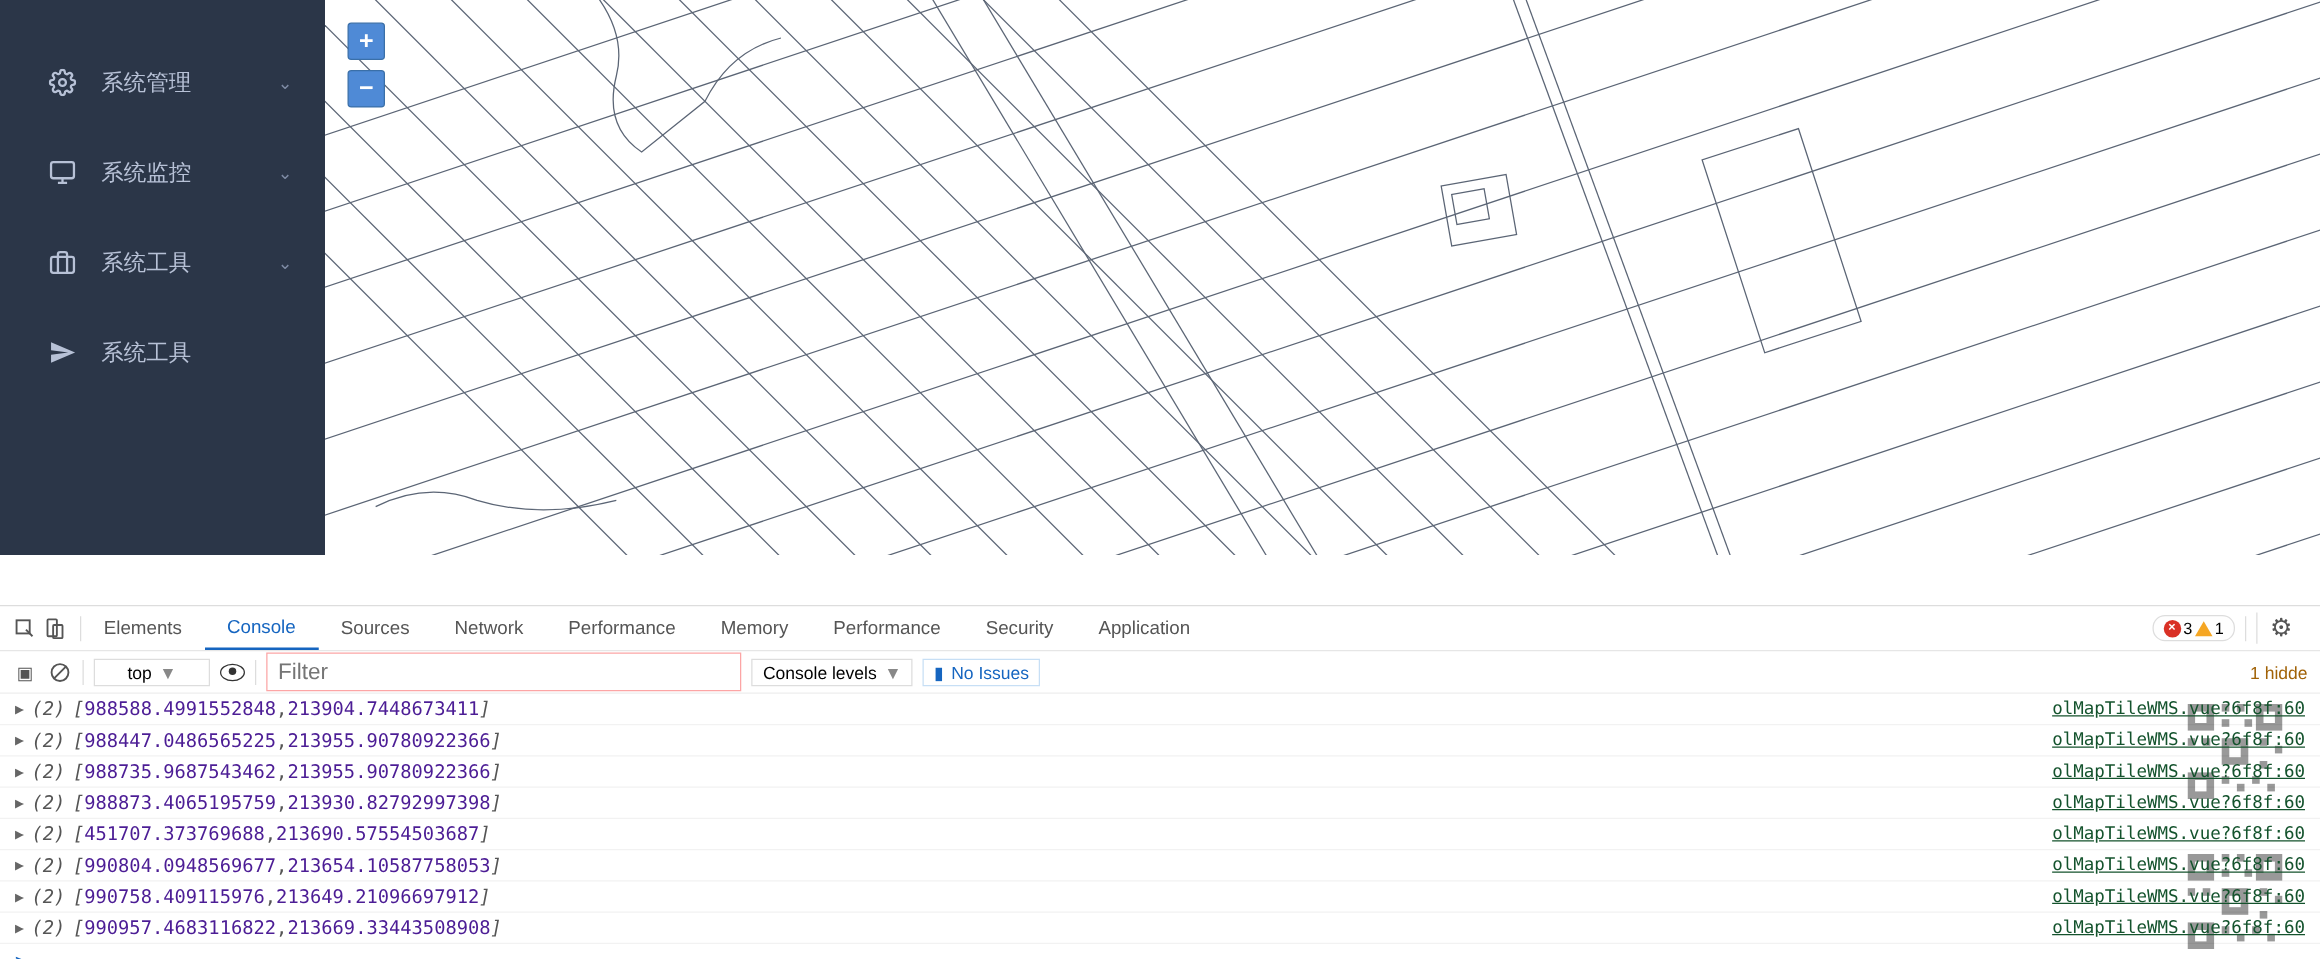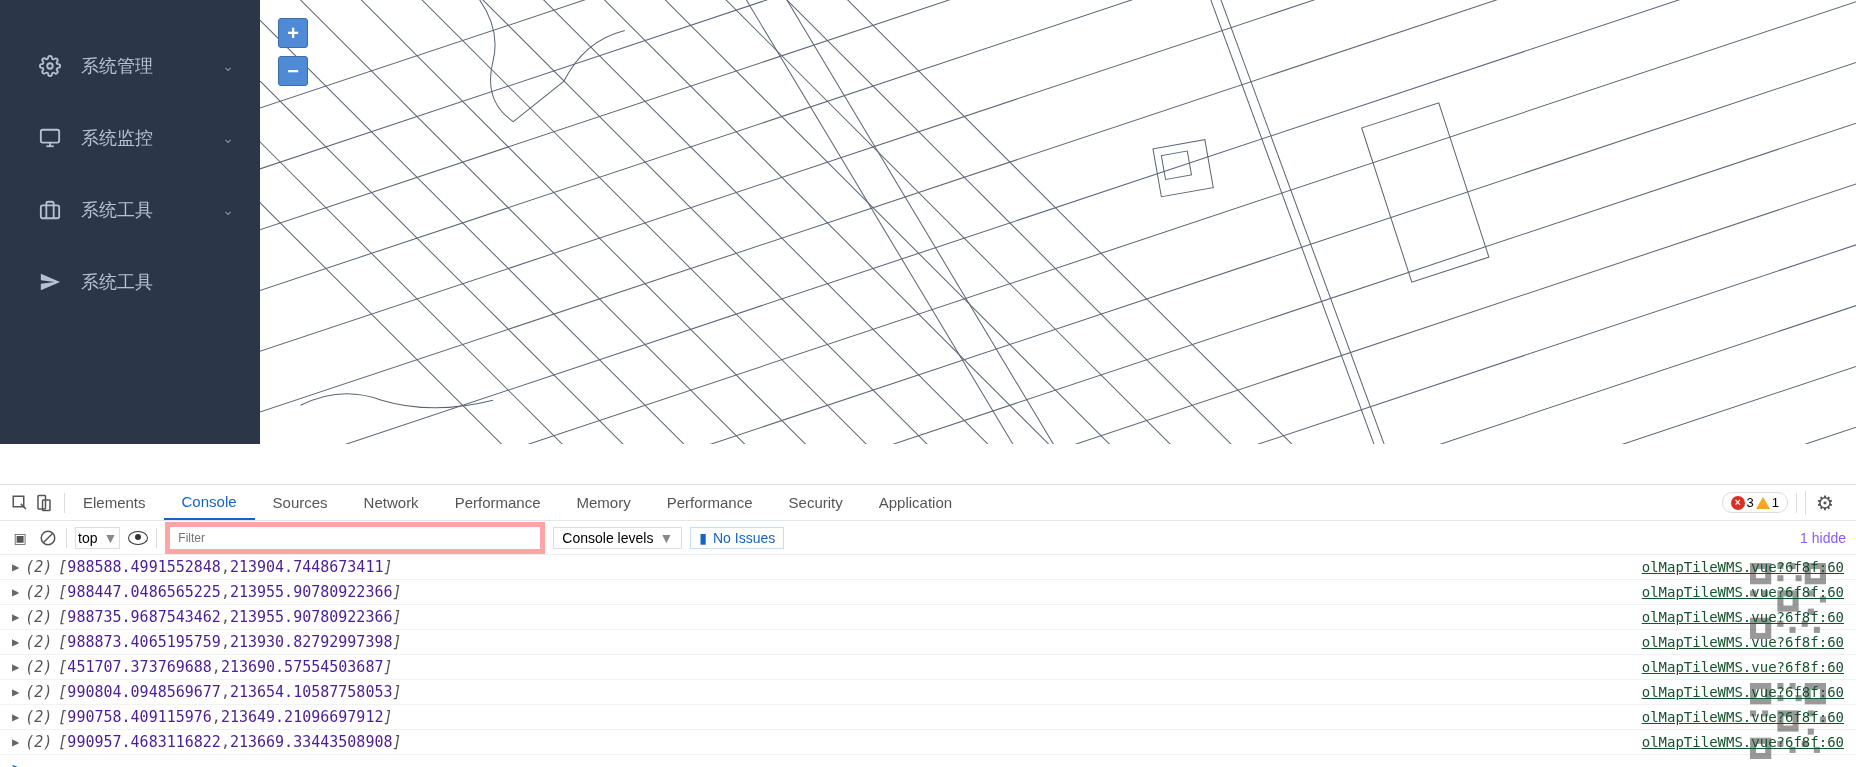--- a/index.html
+++ b/index.html
@@ -20,27 +20,27 @@
 .dt-tab.active { color:#1565c0; border-bottom:2px solid #1565c0; }
 .dt-icons-left { display:flex; align-items:center; gap:4px; padding:0 10px; }
 .dt-right { margin-left:auto; display:flex; align-items:center; gap:8px; padding-right:12px; }
 .pill { display:flex; align-items:center; gap:2px; padding:2px 8px; border:1px solid #ddd; border-radius:10px; font-size:13px; background:#fefefe; }
 .dot-err { width:14px; height:14px; background:#d93025; border-radius:50%; display:inline-flex; align-items:center; justify-content:center; color:#fff; font-size:10px; font-weight:bold; }
 .tri-warn { width:0; height:0; border-left:7px solid transparent; border-right:7px solid transparent; border-bottom:12px solid #f5a623; display:inline-block; }
 .gear { font-size:20px; color:#555; cursor:pointer; padding:0 10px; border-left:1px solid #ddd; height:100%; display:flex; align-items:center; }
 .dt-toolbar { display:flex; align-items:center; height:34px; border-bottom:1px solid #eee; gap:8px; padding:0 10px; font-size:14px; }
 .tb-btn { width:20px; height:20px; display:flex; align-items:center; justify-content:center; color:#555; cursor:pointer; }
 .tb-sep { width:1px; height:20px; background:#ddd; }
-.ctx-select { border:1px solid #ddd; padding:2px 2px; display:flex; align-items:flex-end; gap:6px; cursor:pointer; background:#fff; }
+.ctx-select { border:1px solid #ddd; padding:2px 26px; display:flex; align-items:flex-end; gap:6px; cursor:pointer; background:#fff; }
 .eye { width:20px; height:14px; border:1.5px solid #333; border-radius:50%; position:relative; display:inline-block; }
 .eye::after { content:''; position:absolute; width:6px; height:6px; background:#333; border-radius:50%; top:2.5px; left:6px; }
-.filter-input { flex:0 0 380px; border:5px solid #fca5a5; padding:4px 8px; font-size:12px; outline:none; }
+.filter-input { flex:0 0 380px; border:1px solid #fca5a5; padding:4px 8px; font-size:18px; outline:none; }
 .levels { border:1px solid #ddd; padding:2px 8px; display:flex; align-items:center; gap:6px; cursor:pointer; background:#fff; }
 .no-issues { border:1px solid #c7dff5; color:#1565c0; padding:2px 8px; display:flex; align-items:center; gap:6px; background:#fff; }
-.hidden-txt { margin-left:auto; color:#8b5cf6; }
+.hidden-txt { margin-left:auto; color:#a16207; }
 .dt-console { flex:1; overflow:auto; font-family: Consolas, monospace; font-size:15px; position:relative; }
 .log-row { display:flex; align-items:center; padding:3px 12px; border-bottom:1px solid #f2f2f2; }
 .log-expand { color:#666; margin-right:6px; font-size:12px; cursor:pointer; }
 .log-count { font-style:italic; color:#555; margin-right:6px; }
 .bracket { color:#555; font-style:italic; }
 .num { color:#4c1d95; }
 .comma { color:#555; }
 .log-src { margin-left:auto; color:#14532d; text-decoration:underline; font-size:14px; z-index:2; }
 .prompt-row { padding:4px 12px; color:#1565c0; font-family:Consolas,monospace; font-size:16px; }
 .qr-overlay { position:absolute; right:30px; top:8px; pointer-events:none; opacity:0.4; display:flex; flex-direction:column; gap:44px; }

